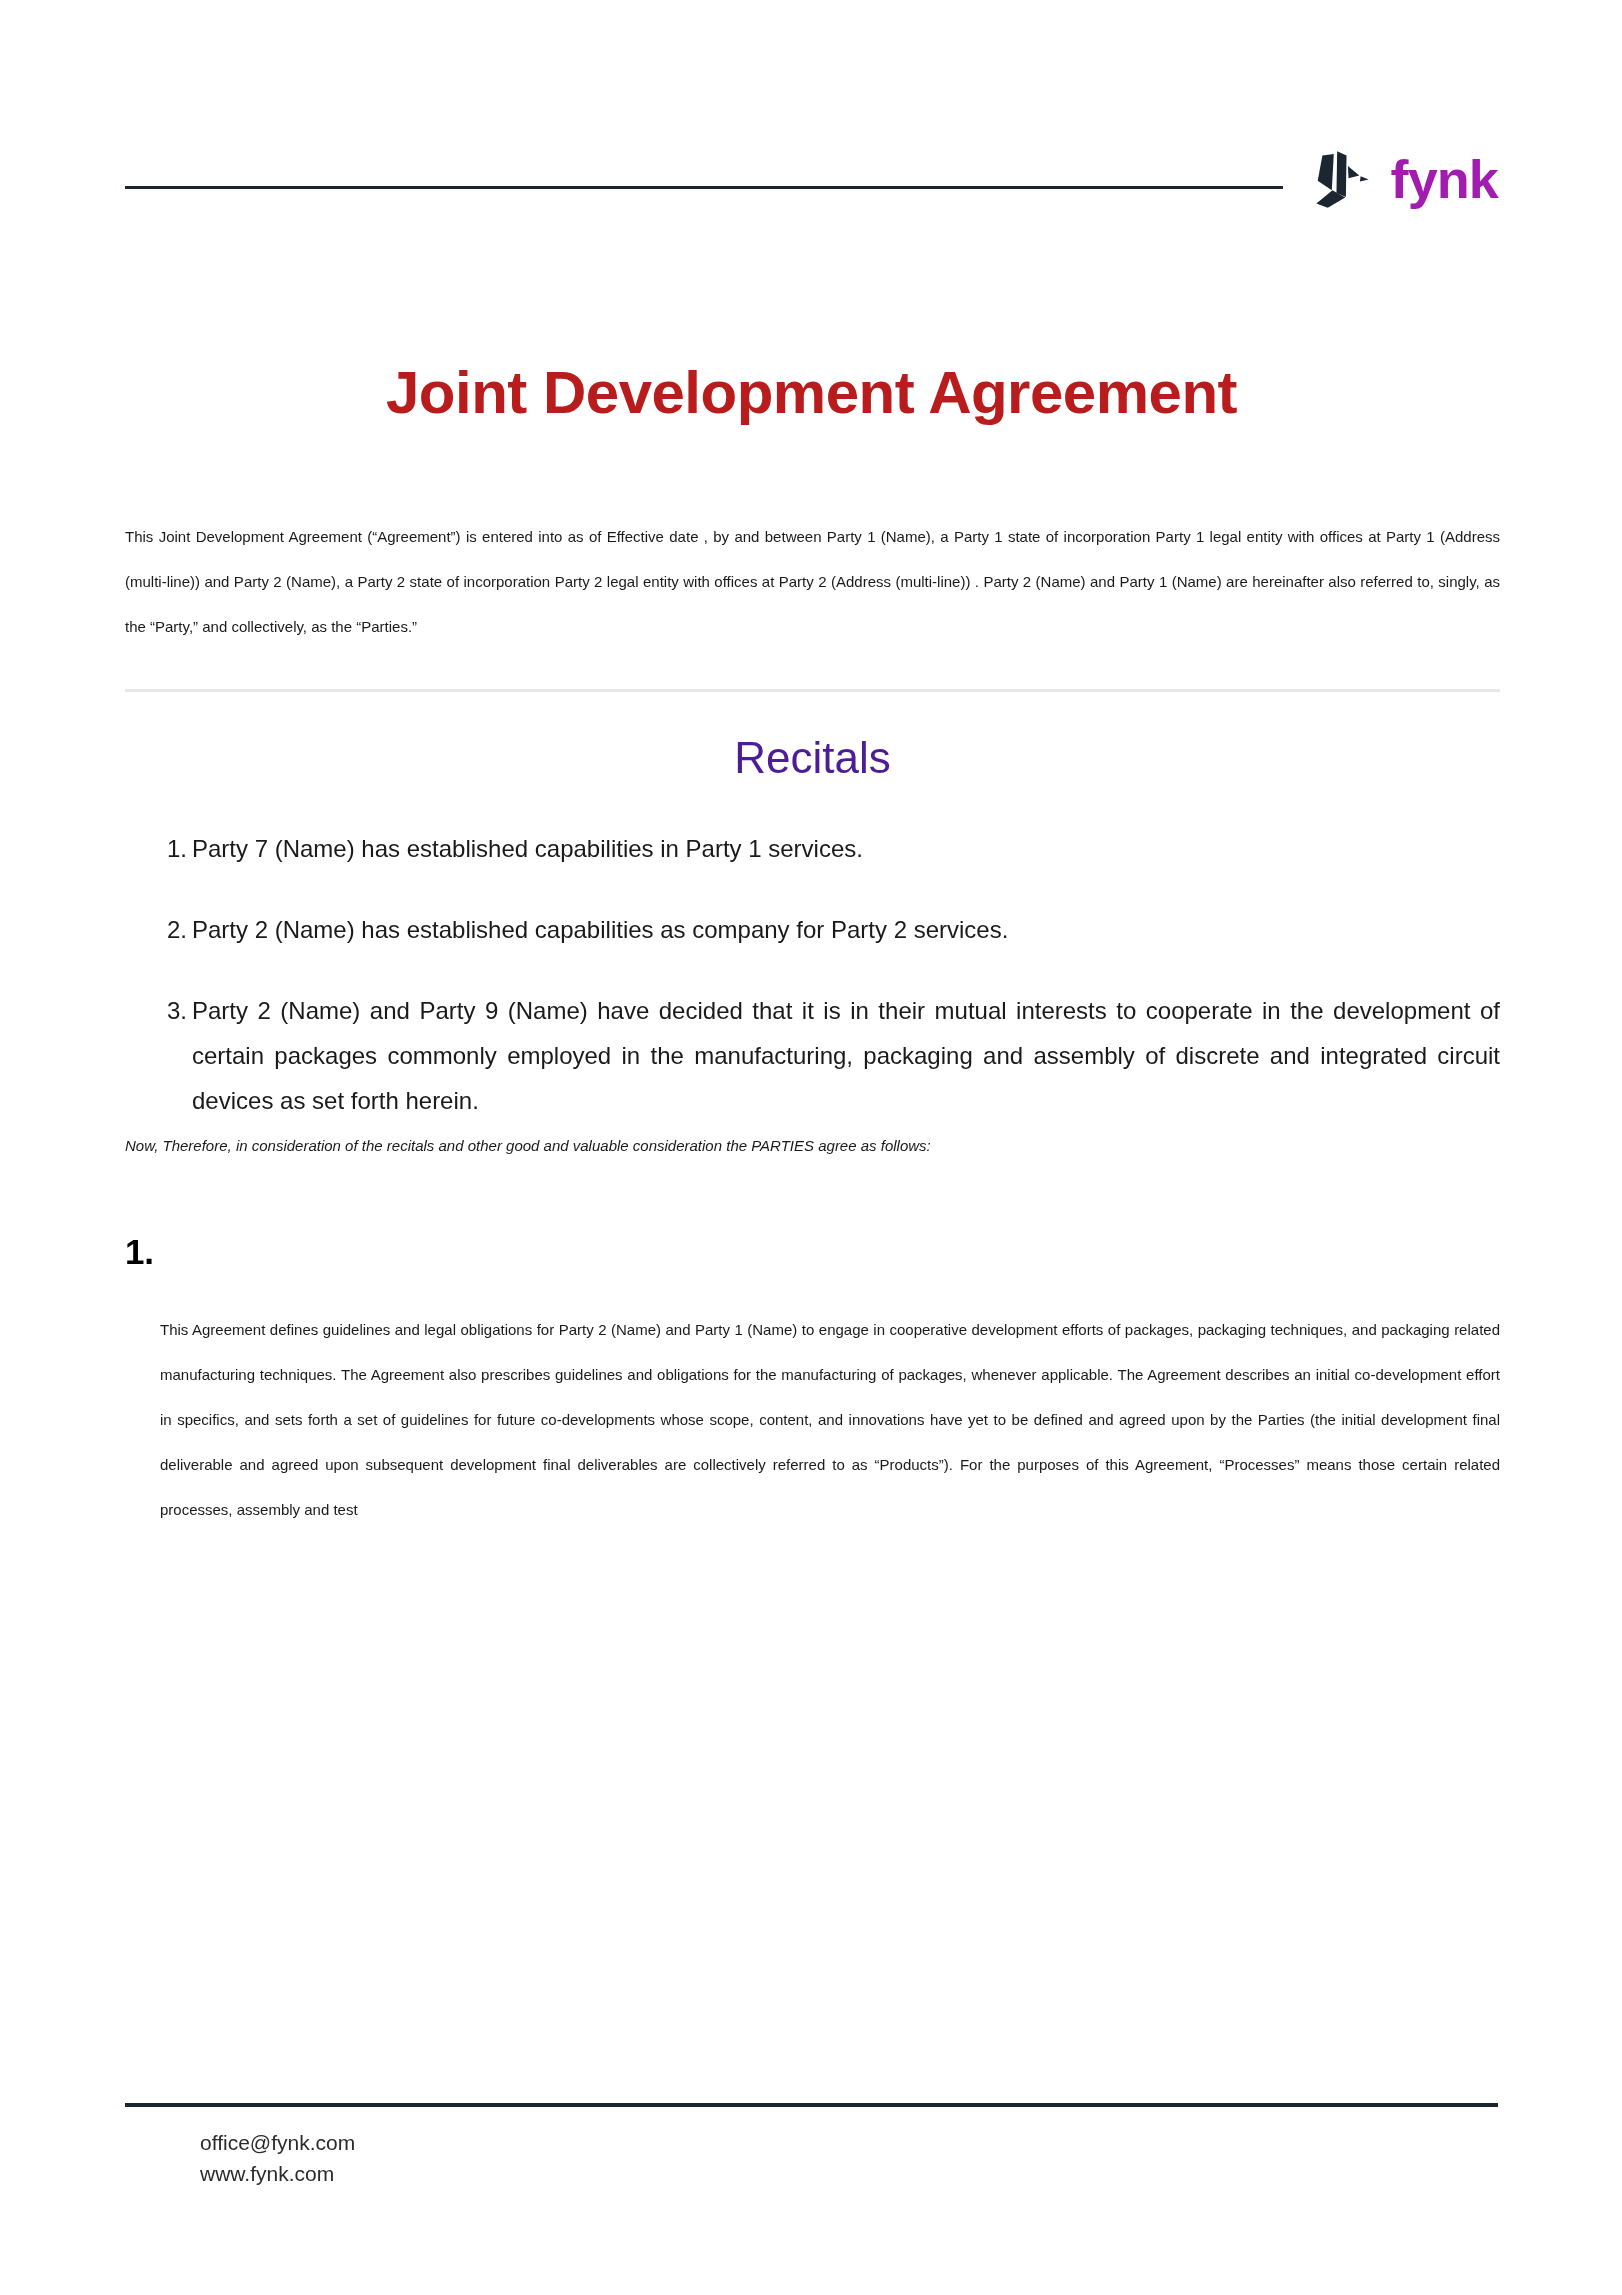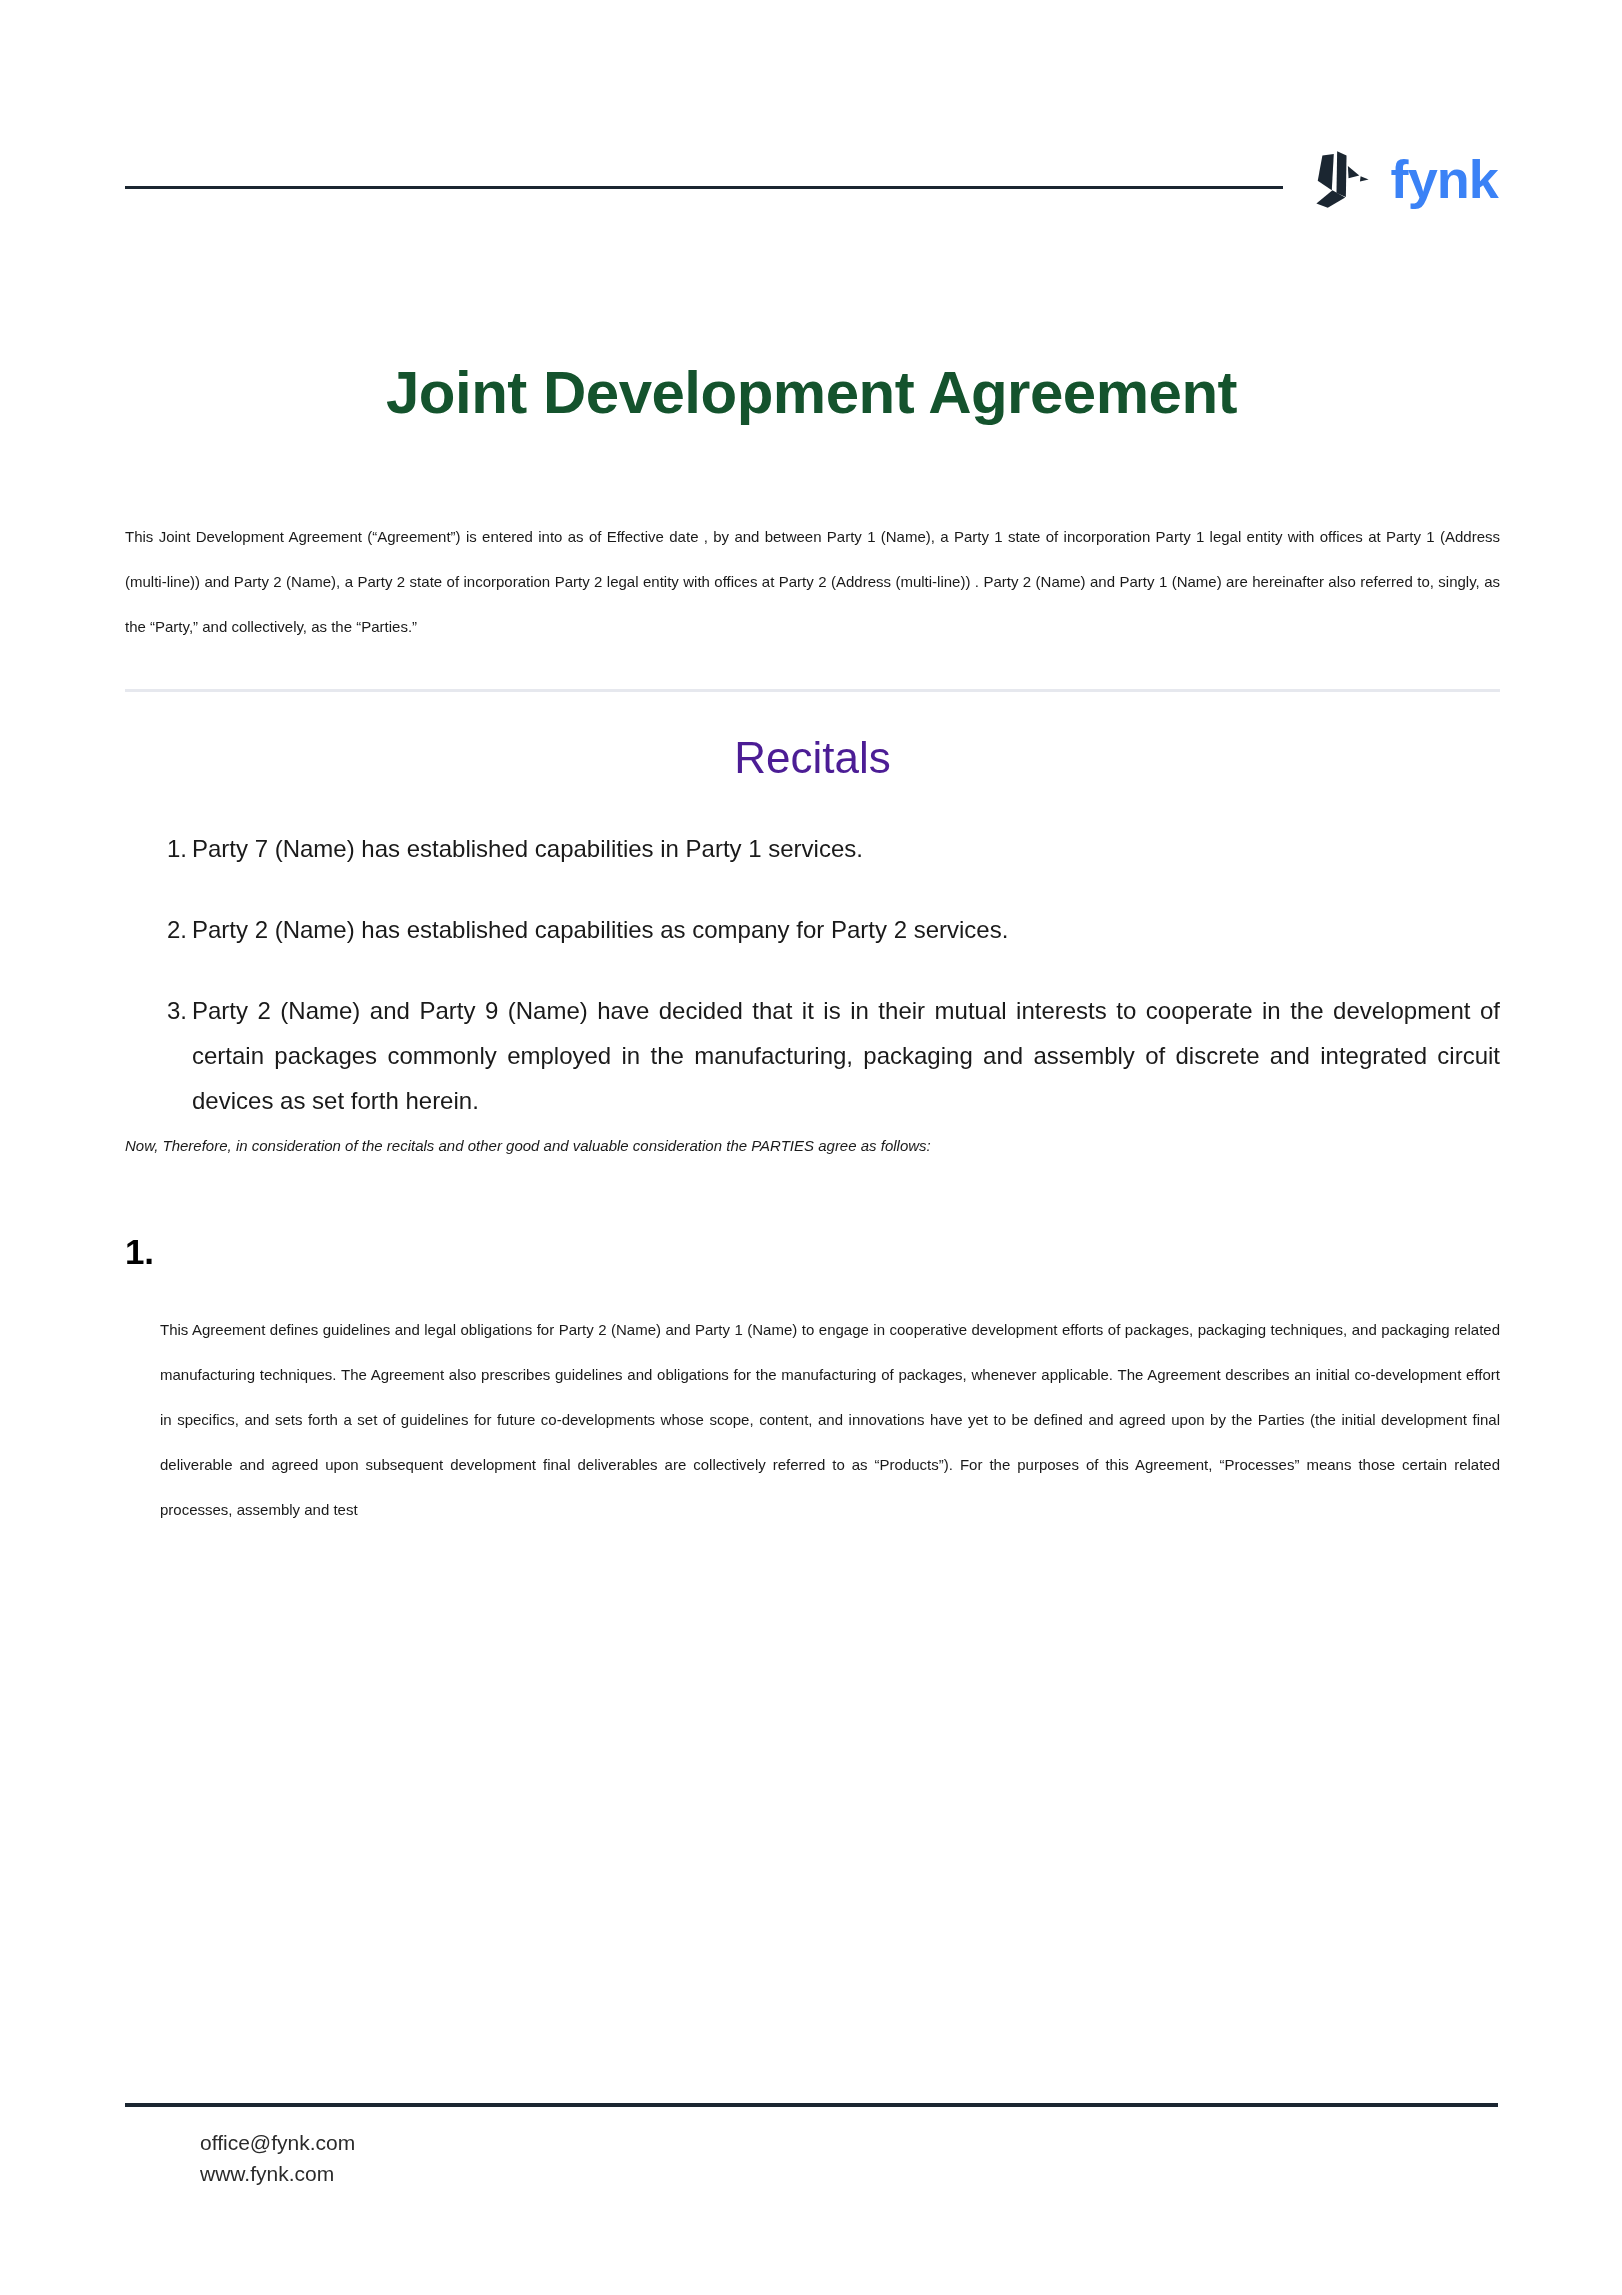--- a/index.html
+++ b/index.html
@@ -46,35 +46,35 @@
     gap: 16.4px;
   }
   .brand-mark {
     width: 67px;
     height: 67px;
     display: block;
   }
   .brand-word {
     font-size: 54px;
     font-weight: bold;
-    color: #3b82f6;
+    color: #a21caf;
     letter-spacing: -0.9px;
     line-height: 1;
   }
 
   
   .doc-title {
     position: absolute;
     top: 318px;
     left: 125px;
     right: 125px;
     text-align: center;
     font-size: 60px;
     font-weight: bold;
-    color: #14532d;
+    color: #b91c1c;
     letter-spacing: -0.5px;
     line-height: 1.15;
   }
 
   
   .content {
     position: absolute;
     top: 514px;
     left: 125px;
     width: 1375px;

